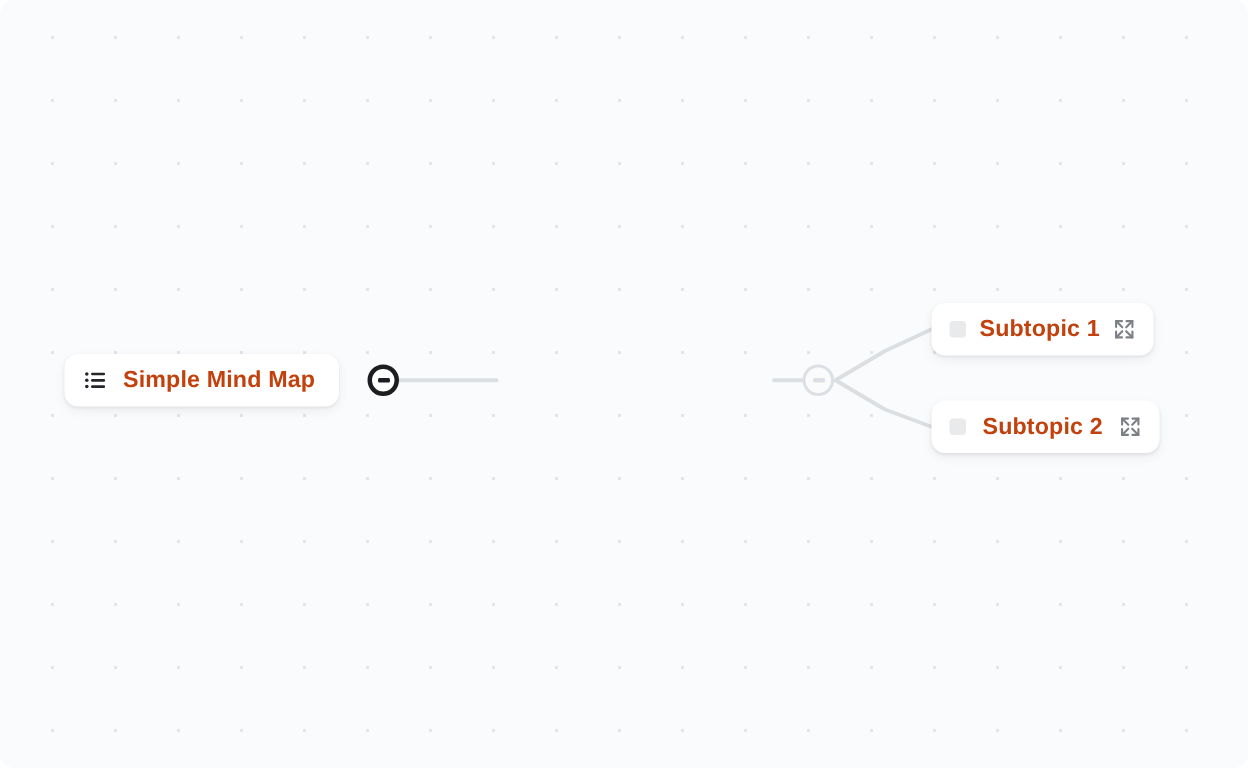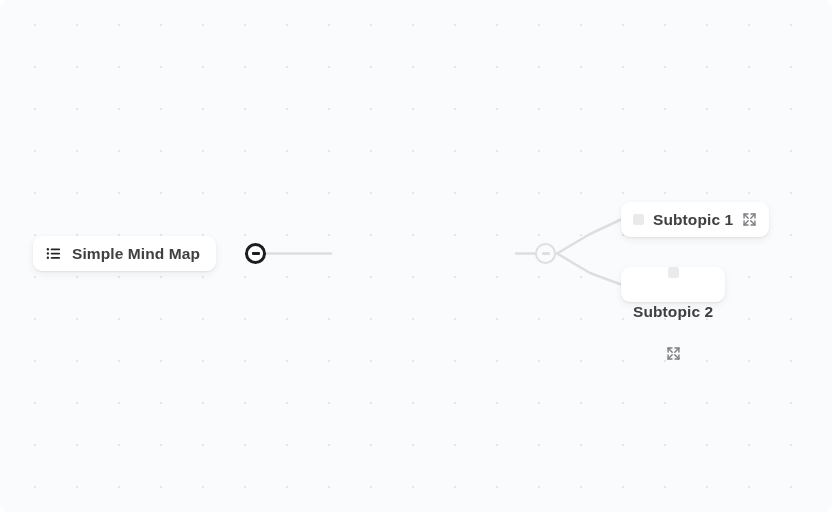--- a/index.html
+++ b/index.html
@@ -40,28 +40,28 @@
     align-items: center;
     background: #ffffff;
     border-radius: 9px;
     box-shadow: 0 1px 2px rgba(16,24,40,0.07), 0 3px 8px rgba(16,24,40,0.06);
     white-space: nowrap;
   }
 
   .node-label {
     font-size: 15.5px;
     font-weight: 700;
-    color: #404040;
+    color: #c2410c;
     letter-spacing: 0.1px;
     line-height: 1;
   }
 
   
   #node-root {
-    left: 33px;
+    left: 43px;
     top: 236px;
     height: 35px;
     padding: 0 16px 0 13px;
     gap: 11px;
     text-align: center;
   }
 
   
   #node-central {
     left: 331px;
@@ -77,22 +77,21 @@
     top: 202px;
     height: 35px;
     padding: 0 12px 0 12px;
     gap: 9px;
   }
   #node-sub2 {
     left: 621px;
     top: 267px;
     height: 35px;
     padding: 0 12px 0 12px;
-    gap: 26px;
-    flex-direction: column;
+    gap: 11px;
   }
 
   
   .icon { display: flex; align-items: center; justify-content: center; flex: none; }
 
   .list-icon { width: 15px; height: 15px; }
   .square-bullet {
     width: 11px; height: 11px;
     border-radius: 2.5px;
     background: #e9eaec;

